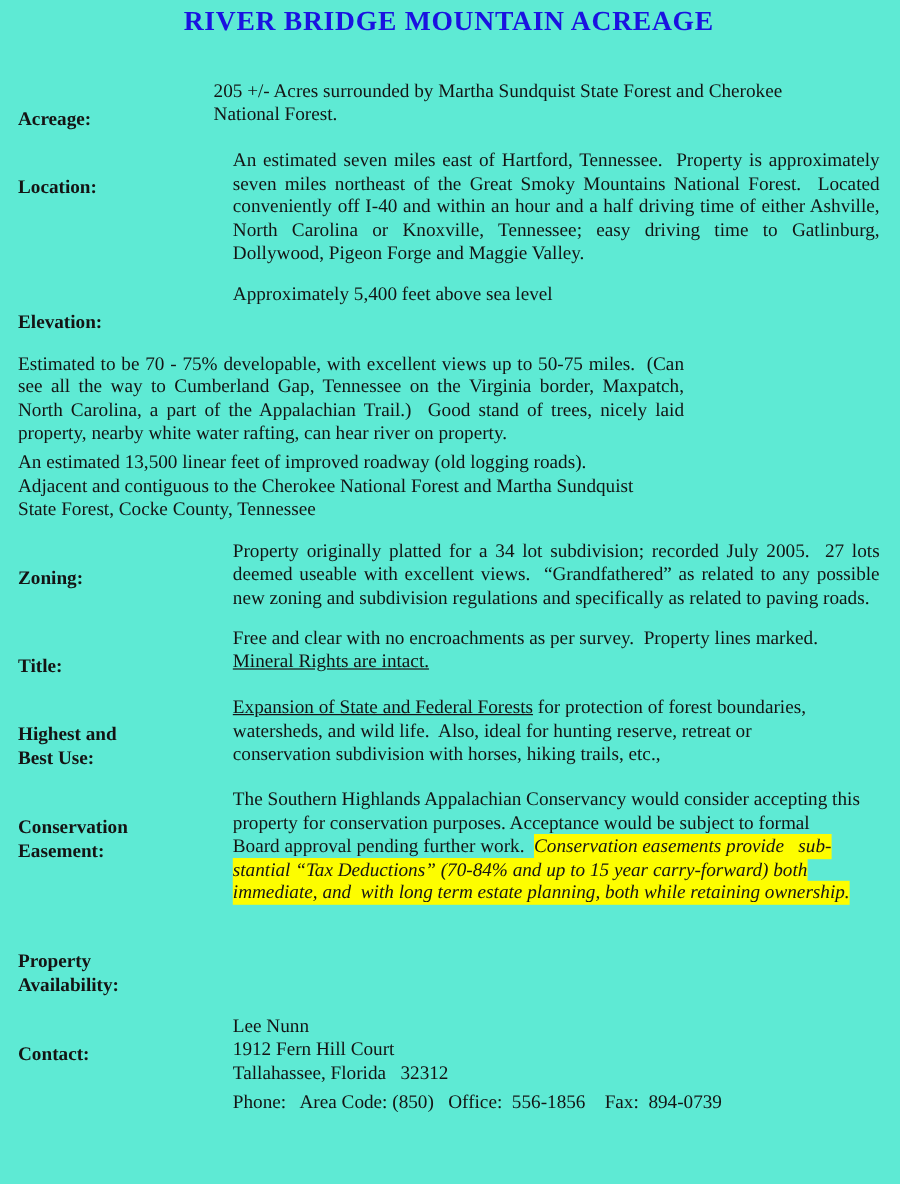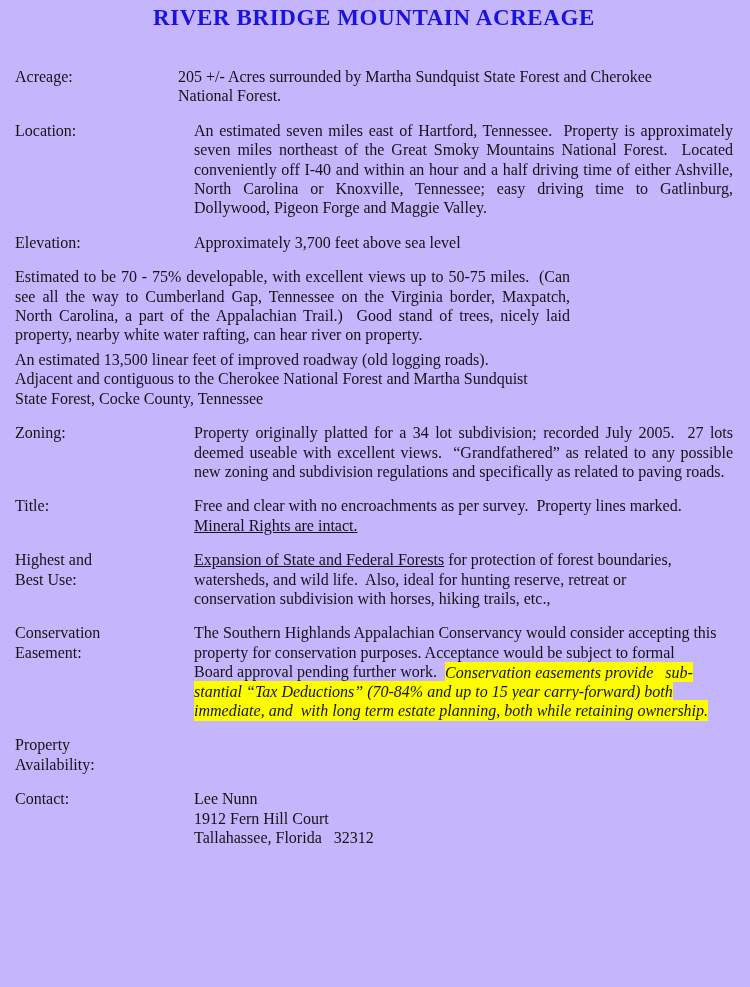--- a/index.html
+++ b/index.html
@@ -2,43 +2,44 @@
 <html style="--title-blue: #1a12e0; --highlight-yellow: #fdfd00;"><head>
 <meta charset="utf-8">
 <style>
   html, body { margin: 0; padding: 0; background: #fcfcfc; }
   .page {
     position: relative;
     width: 750px;
     height: 987px;
     box-sizing: border-box;
     padding: 4px 17px 0 15px;
-    background: #c4b5fd;
+    background: #5eead4;
     font-family: "Liberation Serif", "DejaVu Serif", serif;
     font-size: 16px;
     line-height: 19.4px;
     color: #141414;
     overflow: hidden;
   }
   .doc-title {
     margin: 0 0 36px 0;
     text-align: center;
     font-size: 23px;
     line-height: 27px;
     font-weight: bold;
     letter-spacing: 0.6px;
     color: var(--title-blue, #1a12e0);
   }
   .section { display: flex; align-items: flex-start; }
   .section + .section { margin-top: 15px; gap: 16px; }
   .label {
     flex: 0 0 163px;
     width: 163px;
-    font-weight: normal;
+    font-weight: bold;
     white-space: pre-wrap;
+    margin-top: 23px;
   }
   .content { flex: 1 1 auto; max-width: 555px; }
   .para { margin: 0; }
   .pre { white-space: pre-wrap; }
   .just { text-align: justify; }
   .p-gap { margin-top: 5px; }
   .ul { text-decoration: underline; }
   .hl {
     background: var(--highlight-yellow, #fdfd00);
     padding: 1.6px 0;
@@ -63,21 +64,21 @@
   <div class="section">
     <div class="label">Location:</div>
     <div class="content">
       <p class="para just">An estimated seven miles east of Hartford, Tennessee.&nbsp; Property is approximately seven miles northeast of the Great Smoky Mountains National Forest.&nbsp; Located conveniently off I-40 and within an hour and a half driving time of either Ashville, North Carolina or Knoxville, Tennessee; easy driving time to Gatlinburg, Dollywood, Pigeon Forge and Maggie Valley.</p>
     </div>
   </div>
 
   <div class="section">
     <div class="label">Elevation:</div>
     <div class="content">
-      <p class="para">Approximately 3,700 feet above sea level</p>
+      <p class="para">Approximately 5,400 feet above sea level</p>
     </div>
   </div>
 
   <div class="section">
     <div class="content">
       <p class="para just">Estimated to be 70 - 75% developable, with excellent views up to 50-75 miles.&nbsp; (Can see all the way to Cumberland Gap, Tennessee on the Virginia border, Maxpatch, North Carolina, a part of the Appalachian Trail.)&nbsp; Good stand of trees, nicely laid property, nearby white water rafting, can hear river on property.</p>
       <p class="para pre p-gap">An estimated 13,500 linear feet of improved roadway (old logging roads).
 Adjacent and contiguous to the Cherokee National Forest and Martha Sundquist
 State Forest, Cocke County, Tennessee</p>
     </div>
@@ -124,16 +125,17 @@
     <div class="label">Property
 Availability:</div>
   </div>
 
   <div class="section">
     <div class="label">Contact:</div>
     <div class="content">
       <p class="para">Lee Nunn</p>
       <p class="para">1912 Fern Hill Court</p>
       <p class="para pre">Tallahassee, Florida   32312</p>
+      <p class="para pre p-gap">Phone:   Area Code: (850)   Office:  556-1856    Fax:  894-0739</p>
     </div>
   </div>
 
 </div>
 
 </body></html>

